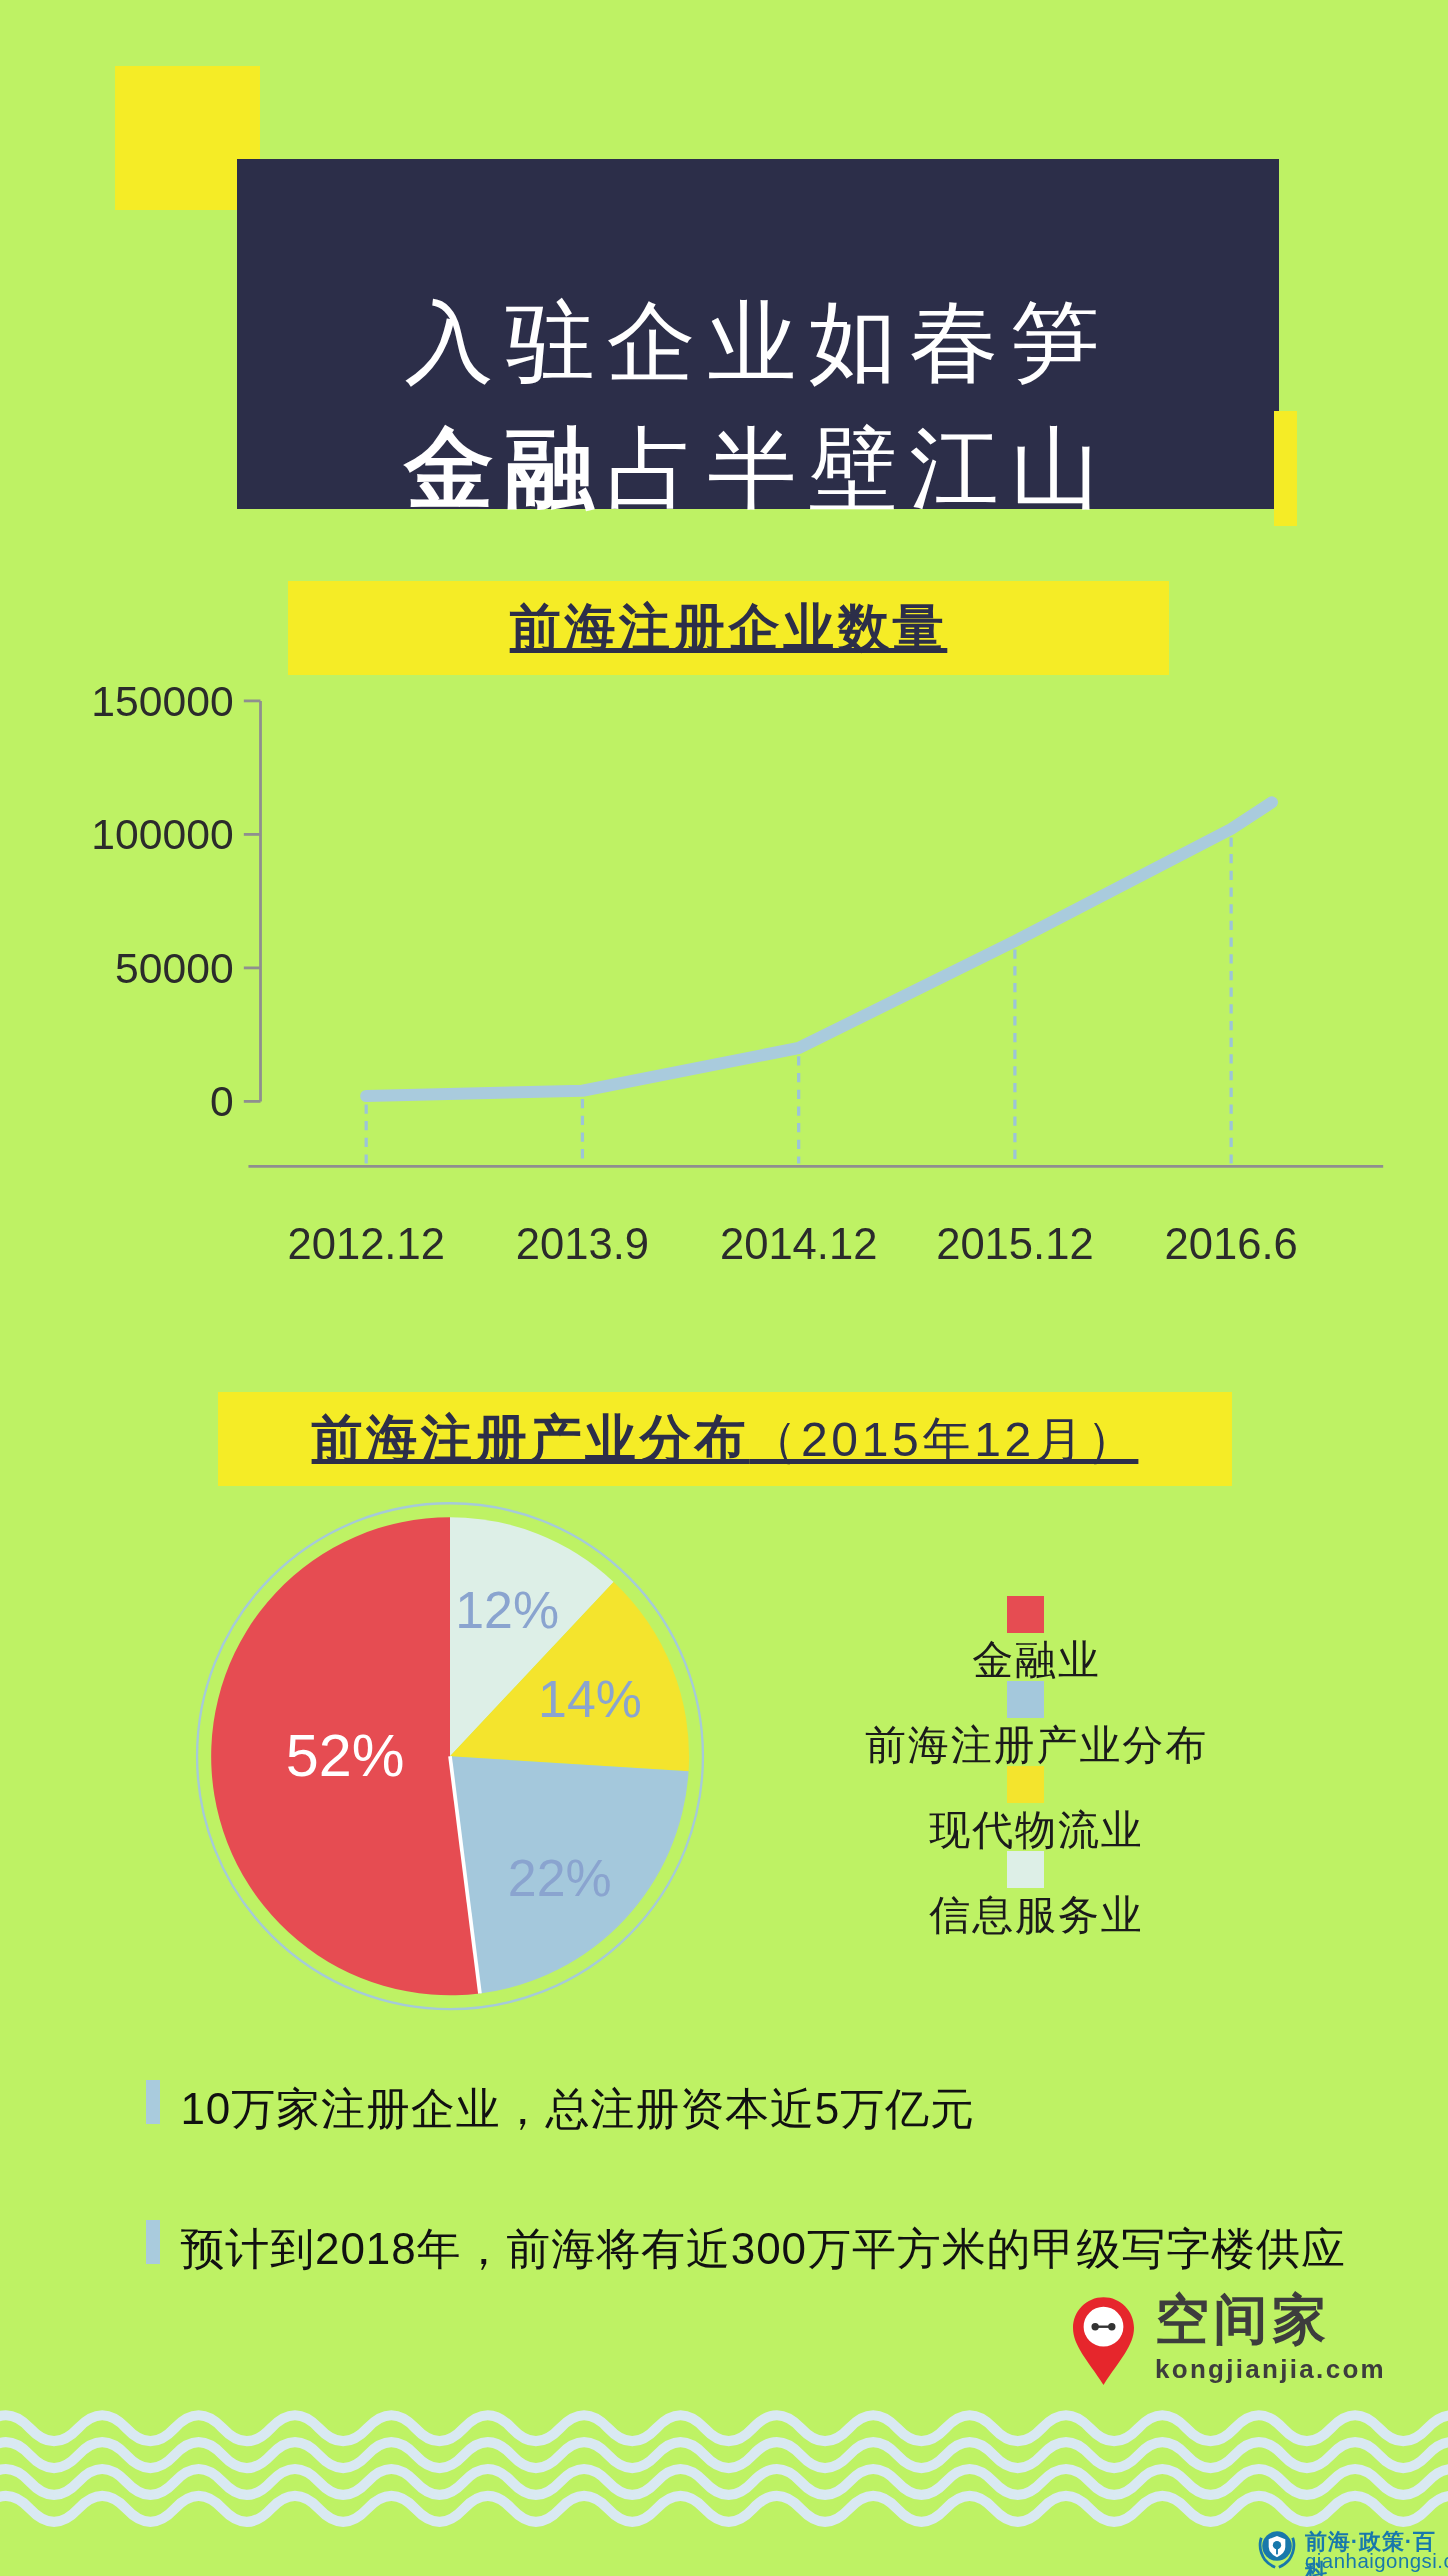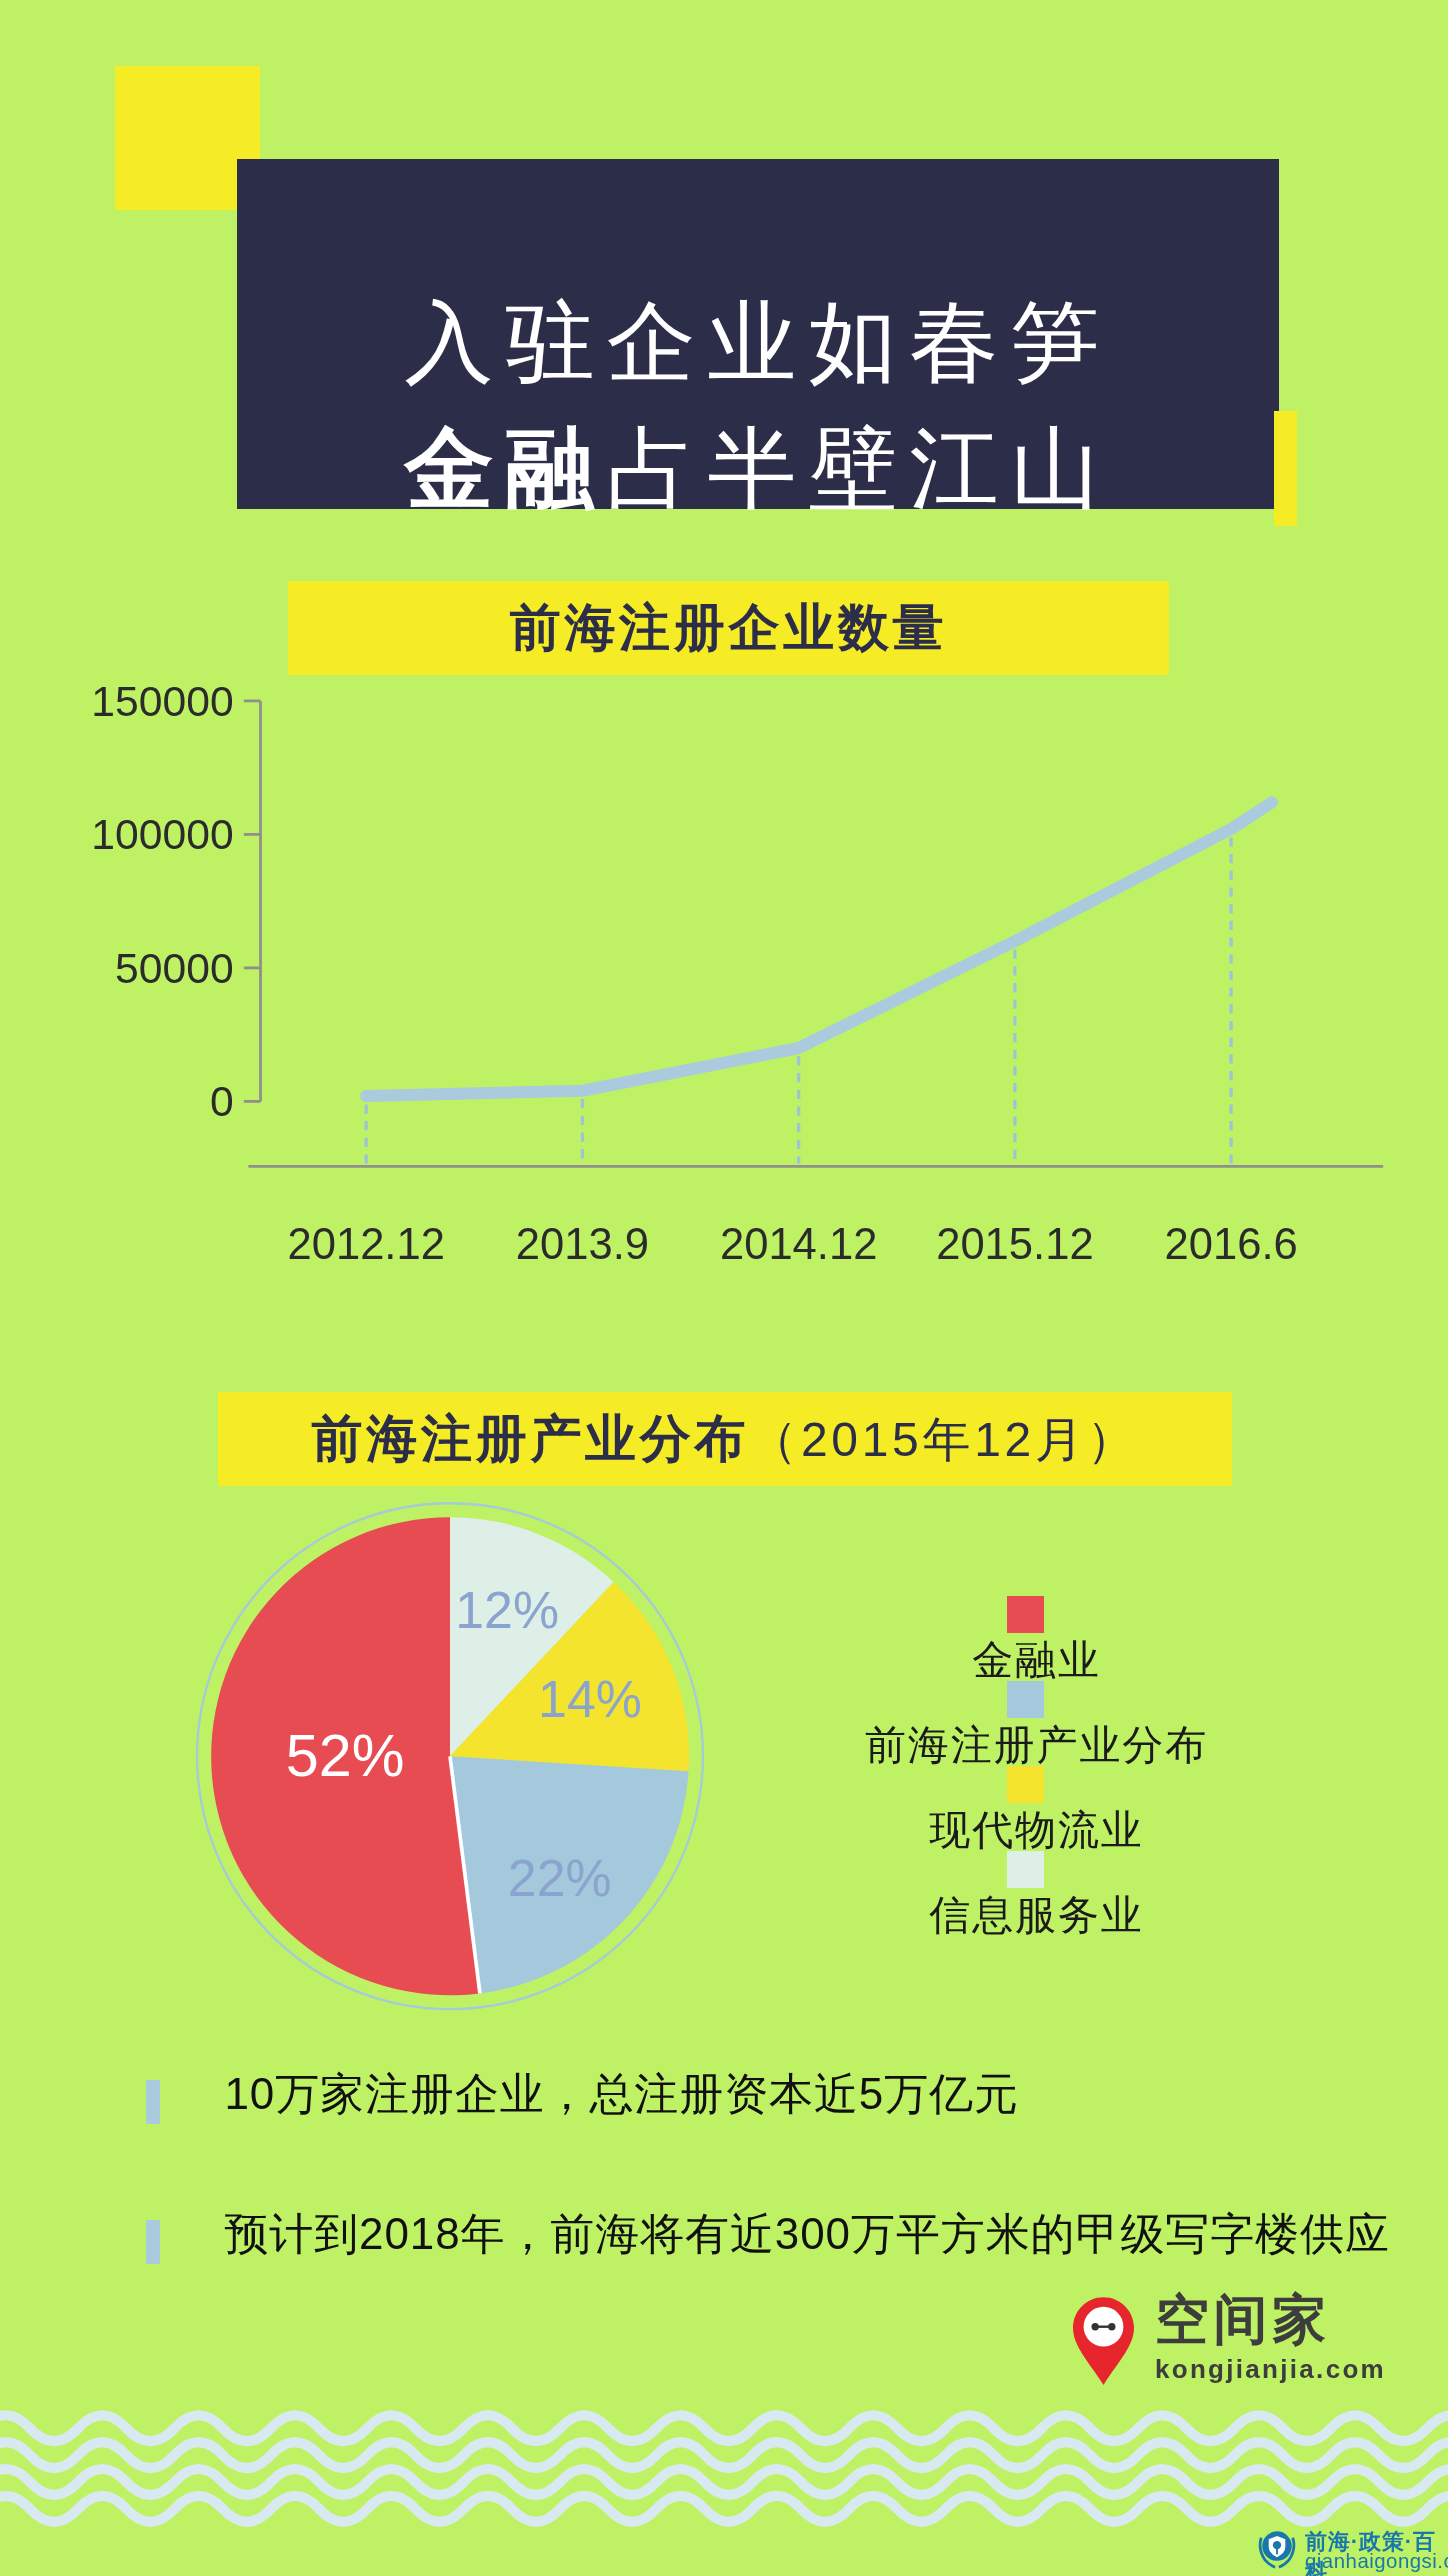--- a/index.html
+++ b/index.html
@@ -16,32 +16,32 @@
         display:flex;flex-direction:column;align-items:center;justify-content:flex-start;
         padding-top:137px;box-sizing:border-box;}
   .hero-line{color:#ffffff;font-size:89px;line-height:93px;letter-spacing:12px;white-space:nowrap;font-weight:400;}
   .hero-line2{margin-top:33px;}
   .hero-em{font-weight:700;}
 
   
   .bar{display:flex;align-items:center;justify-content:center;box-sizing:border-box;}
   .bar1{left:288px;top:581px;width:881px;height:94px;}
   .bar2{left:218px;top:1392px;width:1014px;height:94px;text-align:center;}
-  .bar-text{font-size:51px;font-weight:700;letter-spacing:3.7px;white-space:nowrap;}
+  .bar-text{font-size:51px;font-weight:700;letter-spacing:3.7px;white-space:nowrap;text-decoration:underline;}
   .bar-paren{font-weight:400;font-size:48px;}
 
   
   .legend{left:805px;top:1596px;width:463px;}
   .legend-item{display:flex;align-items:center;margin-bottom:48px;height:37px;flex-direction:column;}
   .legend-swatch{width:37px;height:37px;margin-right:22px;flex:0 0 auto;}
   .legend-label{font-size:41px;color:#1b1b1b;letter-spacing:1.9px;font-weight:400;white-space:nowrap;}
 
   
   .bullets{left:146px;top:2080px;width:1242px;}
-  .bullet-item{display:flex;align-items:flex-end;height:44px;gap:44px;}
+  .bullet-item{display:flex;align-items:flex-start;height:44px;}
   .bullet-item + .bullet-item{margin-top:96px;}
   .bullet-marker{width:14px;height:44px;margin-right:20.4px;flex:0 0 auto;}
   .bullet-text{font-size:44px;color:#111111;letter-spacing:0.9px;white-space:nowrap;}
 
   
   .brand-name{left:1155px;top:2286px;font-size:54px;font-weight:800;color:#3d3d3d;letter-spacing:4.6px;line-height:67px;}
   .brand-domain{left:1155px;top:2354px;font-size:26px;font-weight:700;color:#3d3d3d;letter-spacing:2.3px;}
 
   
   .badge-title{left:1305px;top:2527px;font-size:22px;font-weight:700;letter-spacing:0.9px;}

